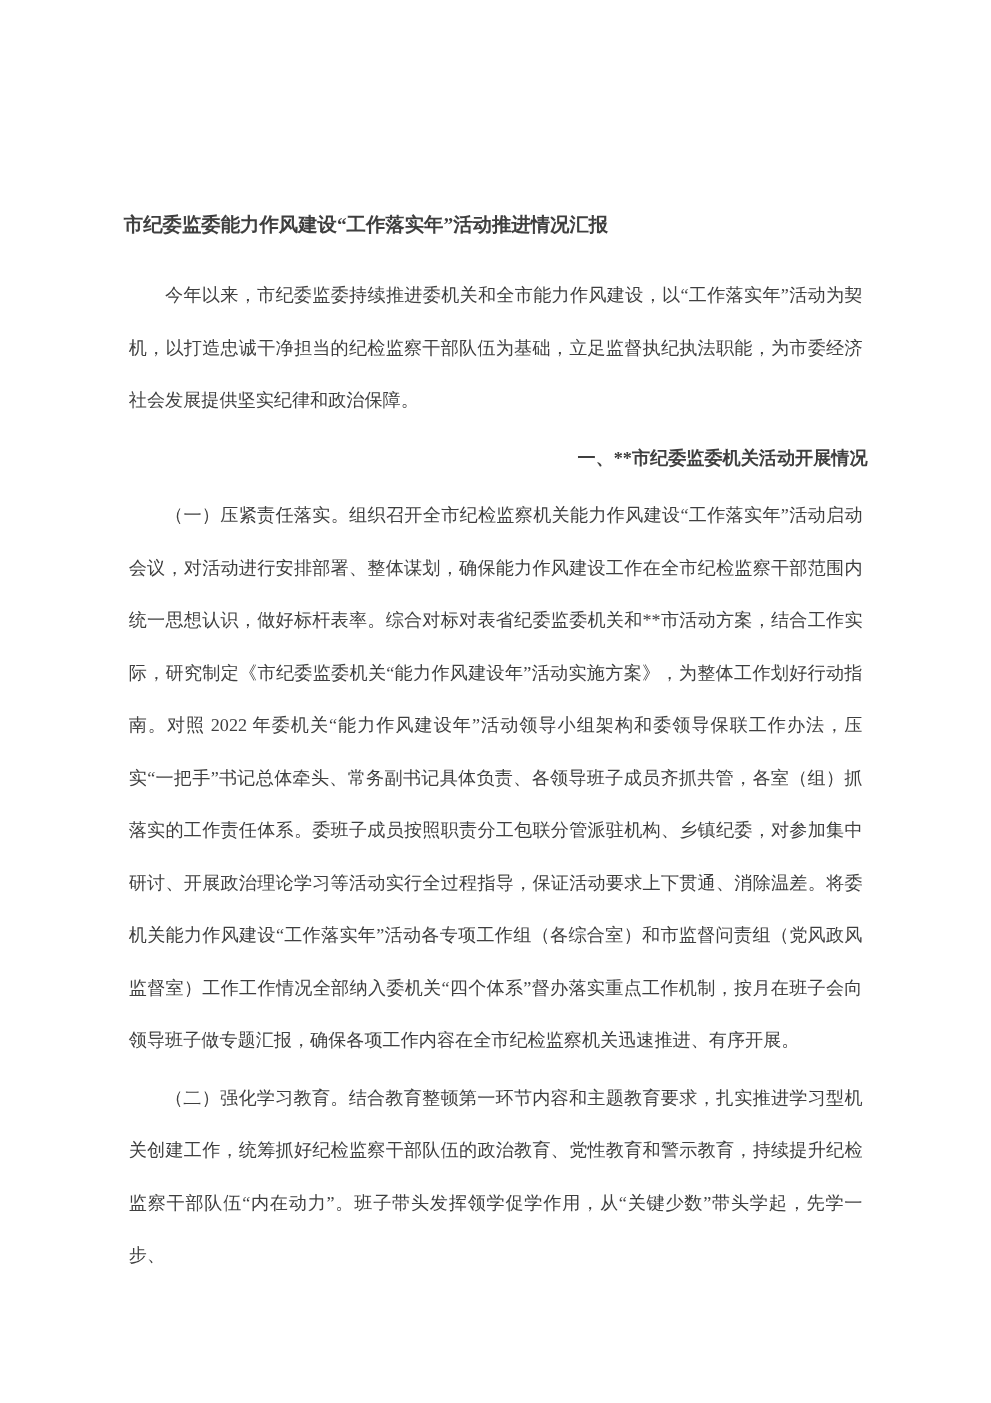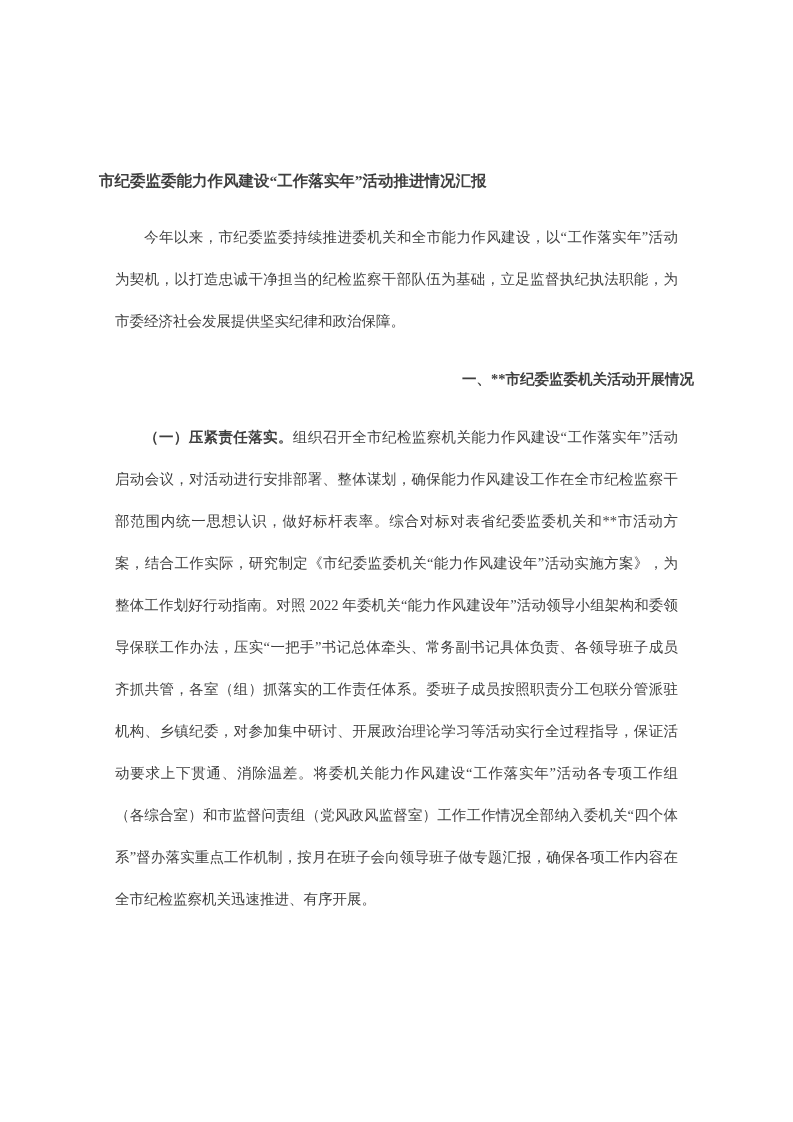--- a/index.html
+++ b/index.html
@@ -26,45 +26,46 @@
     text-align: justify;
   }
   .doc-title {
     margin: 0;
     font-size: 15.5px;
     font-weight: bold;
     line-height: 42px;
     text-align: left;
   }
   .para {
-    margin: 16px;
+    margin: 4px;
     text-indent: 2em;
   }
   .para.intro {
     margin-top: 14px;
   }
   .section-heading {
     margin: 0;
     text-indent: 2em;
     font-weight: bold;
     text-align: right;
   }
   .lead {
-    font-weight: bold;
+    font-weight: normal;
   }
 </style>
 </head>
 <body>
 
 <div class="page">
   <div class="content">
 
     <h1 class="doc-title">市纪委监委能力作风建设“工作落实年”活动推进情况汇报</h1>
 
     <p class="para intro">今年以来，市纪委监委持续推进委机关和全市能力作风建设，以“工作落实年”活动为契机，以打造忠诚干净担当的纪检监察干部队伍为基础，立足监督执纪执法职能，为市委经济社会发展提供坚实纪律和政治保障。</p>
 
     <p class="section-heading">一、**市纪委监委机关活动开展情况</p>
 
     <p class="para"><span class="lead">（一）压紧责任落实。</span><span>组织召开全市纪检监察机关能力作风建设“工作落实年”活动启动会议，对活动进行安排部署、整体谋划，确保能力作风建设工作在全市纪检监察干部范围内统一思想认识，做好标杆表率。综合对标对表省纪委监委机关和**市活动方案，结合工作实际，研究制定《市纪委监委机关“能力作风建设年”活动实施方案》，为整体工作划好行动指南。对照 2022 年委机关“能力作风建设年”活动领导小组架构和委领导保联工作办法，压实“一把手”书记总体牵头、常务副书记具体负责、各领导班子成员齐抓共管，各室（组）抓落实的工作责任体系。委班子成员按照职责分工包联分管派驻机构、乡镇纪委，对参加集中研讨、开展政治理论学习等活动实行全过程指导，保证活动要求上下贯通、消除温差。将委机关能力作风建设“工作落实年”活动各专项工作组（各综合室）和市监督问责组（党风政风监督室）工作工作情况全部纳入委机关“四个体系”督办落实重点工作机制，按月在班子会向领导班子做专题汇报，确保各项工作内容在全市纪检监察机关迅速推进、有序开展。</span></p>
 
+    <p class="para"><span class="lead">（二）强化学习教育。</span><span>结合教育整顿第一环节内容和主题教育要求，扎实推进学习型机关创建工作，统筹抓好纪检监察干部队伍的政治教育、党性教育和警示教育，持续提升纪检监察干部队伍“内在动力”。班子带头发挥领学促学作用，从“关键少数”带头学起，先学一步、</span></p>
 
   </div>
 </div>
 
 </body></html>

